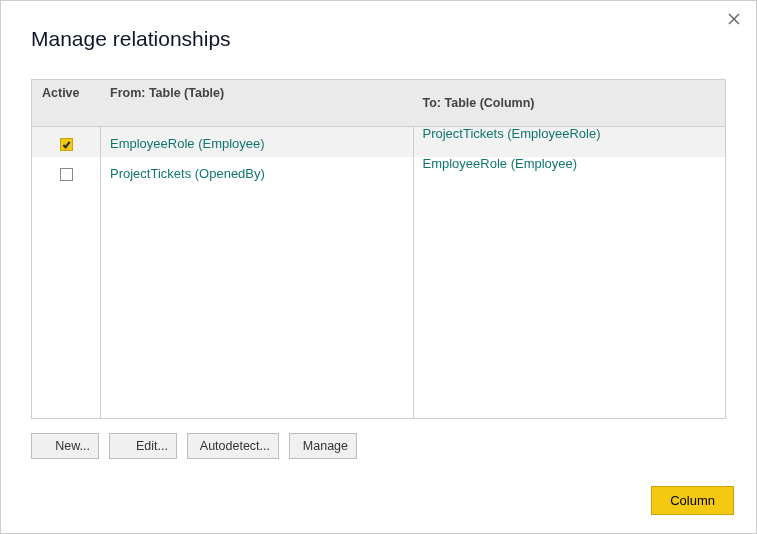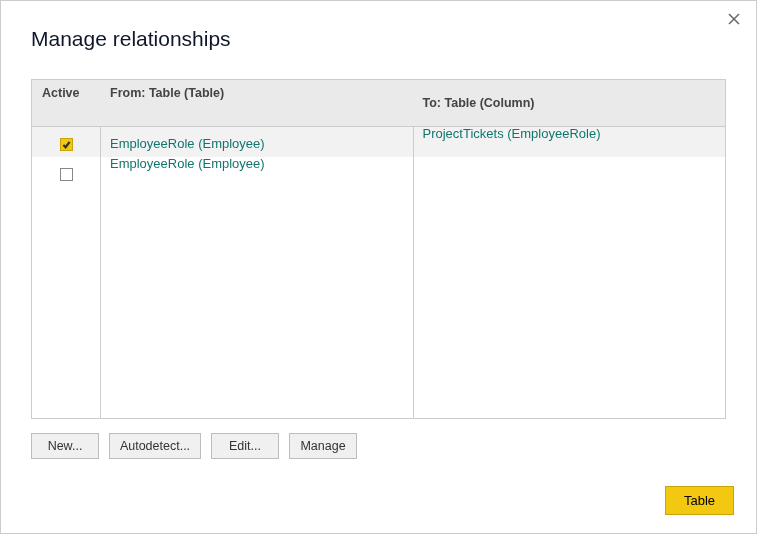--- a/index.html
+++ b/index.html
@@ -104,21 +104,21 @@
     display: flex;
     gap: 10px;
   }
   .btn {
     border: 1px solid #bdbdbd;
     background: #f0f0f0;
     color: #333;
     font-size: 12.5px;
     padding: 5px 8px;
     min-width: 68px;
-    text-align: center;
+    text-align: right;
     cursor: pointer;
     font-family: inherit;
   }
   .btn.autodetect { min-width: 92px; }
   .btn.edit { min-width: 68px; }
   .footer {
     position: absolute;
     bottom: 18px;
     right: 22px;
   }
@@ -162,32 +162,33 @@
                 </svg>
               </div>
             </div>
             <div class="col-from">EmployeeRole (Employee)</div>
             <div class="col-to">ProjectTickets (EmployeeRole)</div>
           </div>
           <div class="trow">
             <div class="col-active">
               <div class="checkbox"></div>
             </div>
+            <div class="col-from">ProjectTickets (OpenedBy)</div>
             <div class="col-to">EmployeeRole (Employee)</div>
           </div>
         </div>
       <div class="vline1"></div>
       <div class="vline2"></div>
     </div>
   </div>
 
   <div class="button-row">
     <button class="btn">New...</button>
+    <button class="btn edit">Edit...</button>
     <button class="btn autodetect">Autodetect...</button>
-    <button class="btn edit">Edit...</button>
     <button class="btn">Manage</button>
   </div>
 
   <div class="footer">
-    <button class="btn-primary">Table</button>
+    <button class="btn-primary">Column</button>
   </div>
 
 </div>
 
 </body></html>

